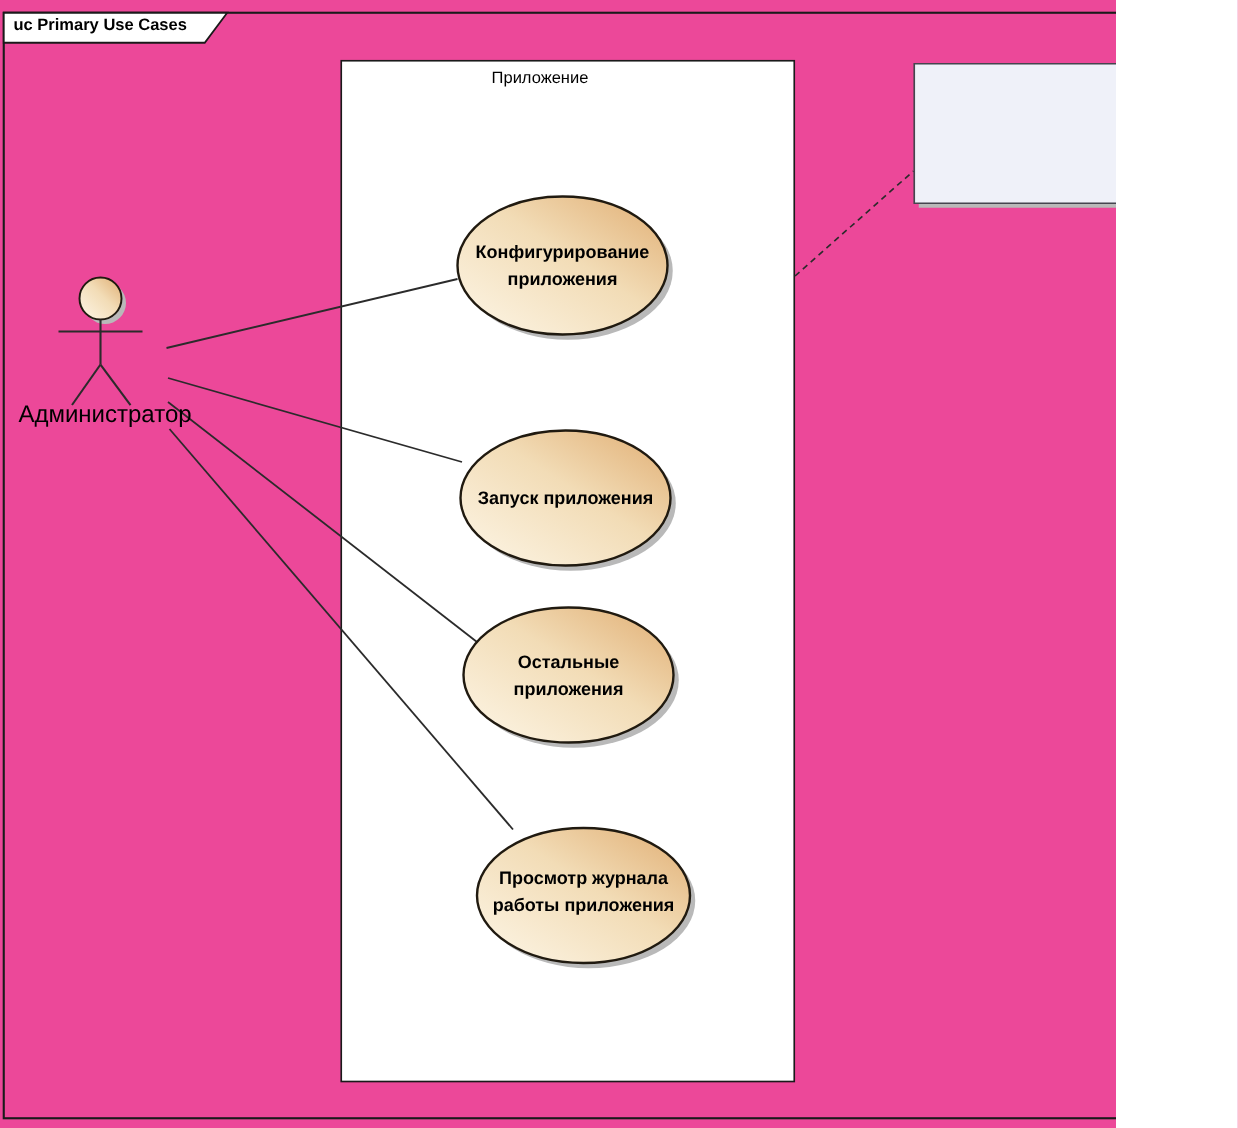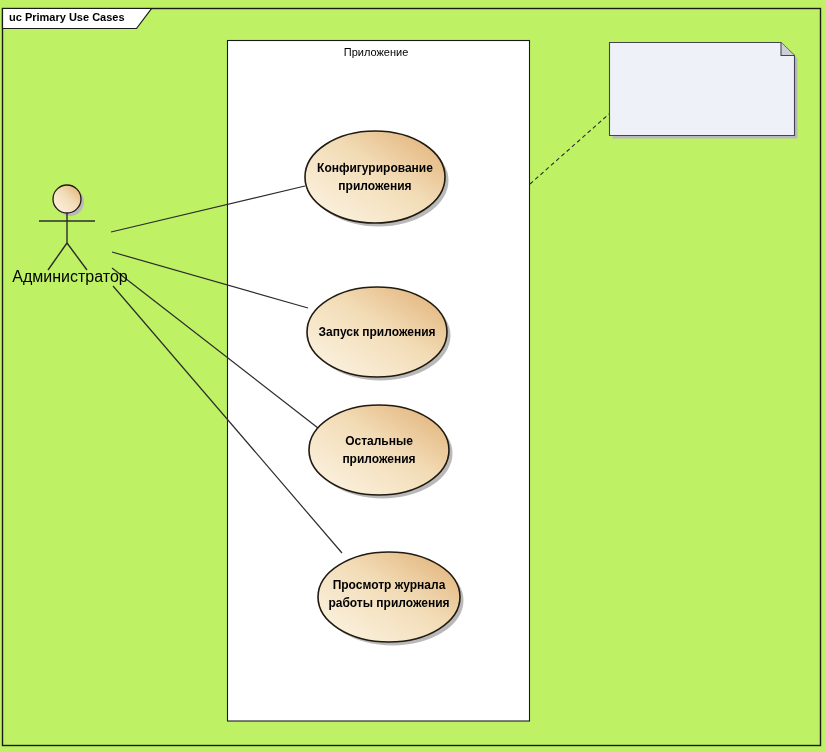--- a/index.html
+++ b/index.html
@@ -1,35 +1,35 @@
 <!DOCTYPE html>
 <html><head>
 <meta charset="utf-8">
 <style>
   html, body { margin: 0; padding: 0; background: #ffffff; }
   .canvas {
     position: relative;
-    width: 825px;
+    width: 744px;
     height: 752px;
-    background: #bef264;
+    background: #ec4899;
     font-family: "Liberation Sans", "DejaVu Sans", sans-serif;
     overflow: hidden;
   }
   .canvas svg { position: absolute; left: 0; top: 0; }
   .overlay {
     position: absolute;
     color: #000000;
     white-space: nowrap;
   }
   .frame-title {
     left: 9px; top: 11px;
     font-size: 11px; font-weight: bold;
   }
   .boundary-label {
-    left: 225px; top: 46px; width: 302px;
+    left: 209px; top: 46px; width: 302px;
     text-align: center;
     font-size: 11px;
   }
   .uc-label {
     transform: translate(-50%, -50%);
     text-align: center;
     font-size: 12px;
     font-weight: bold;
     line-height: 18px;
   }

